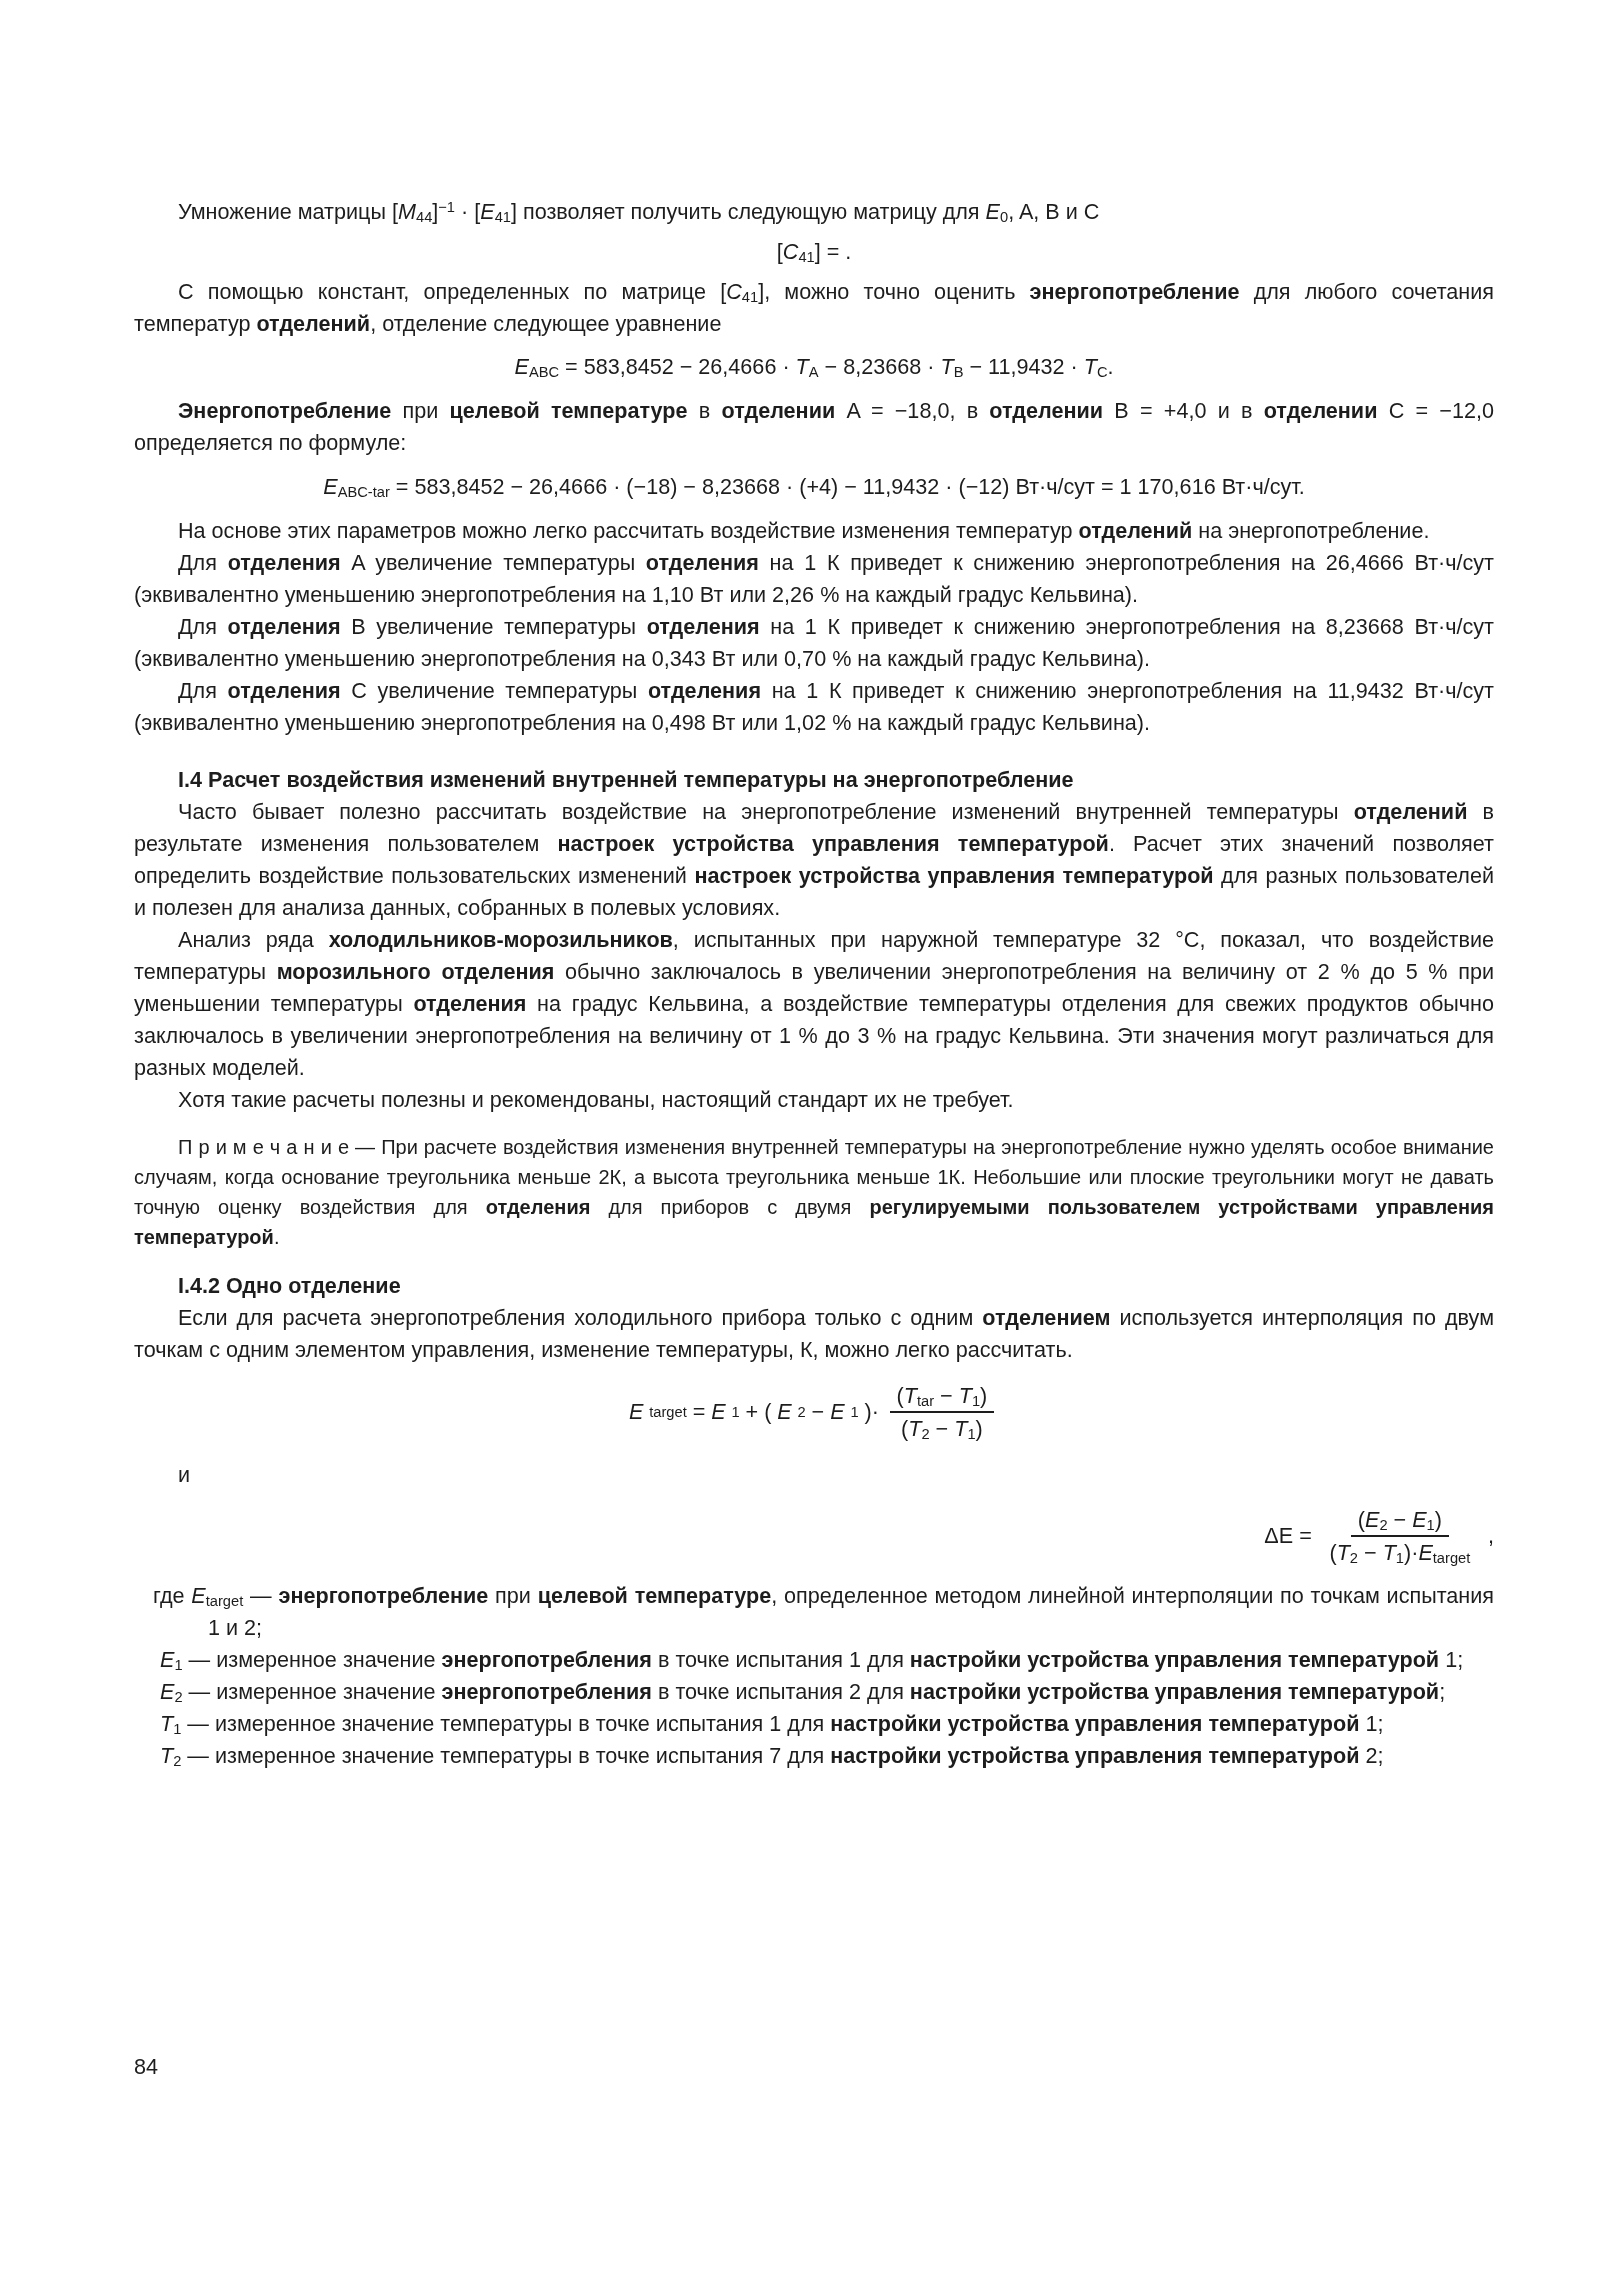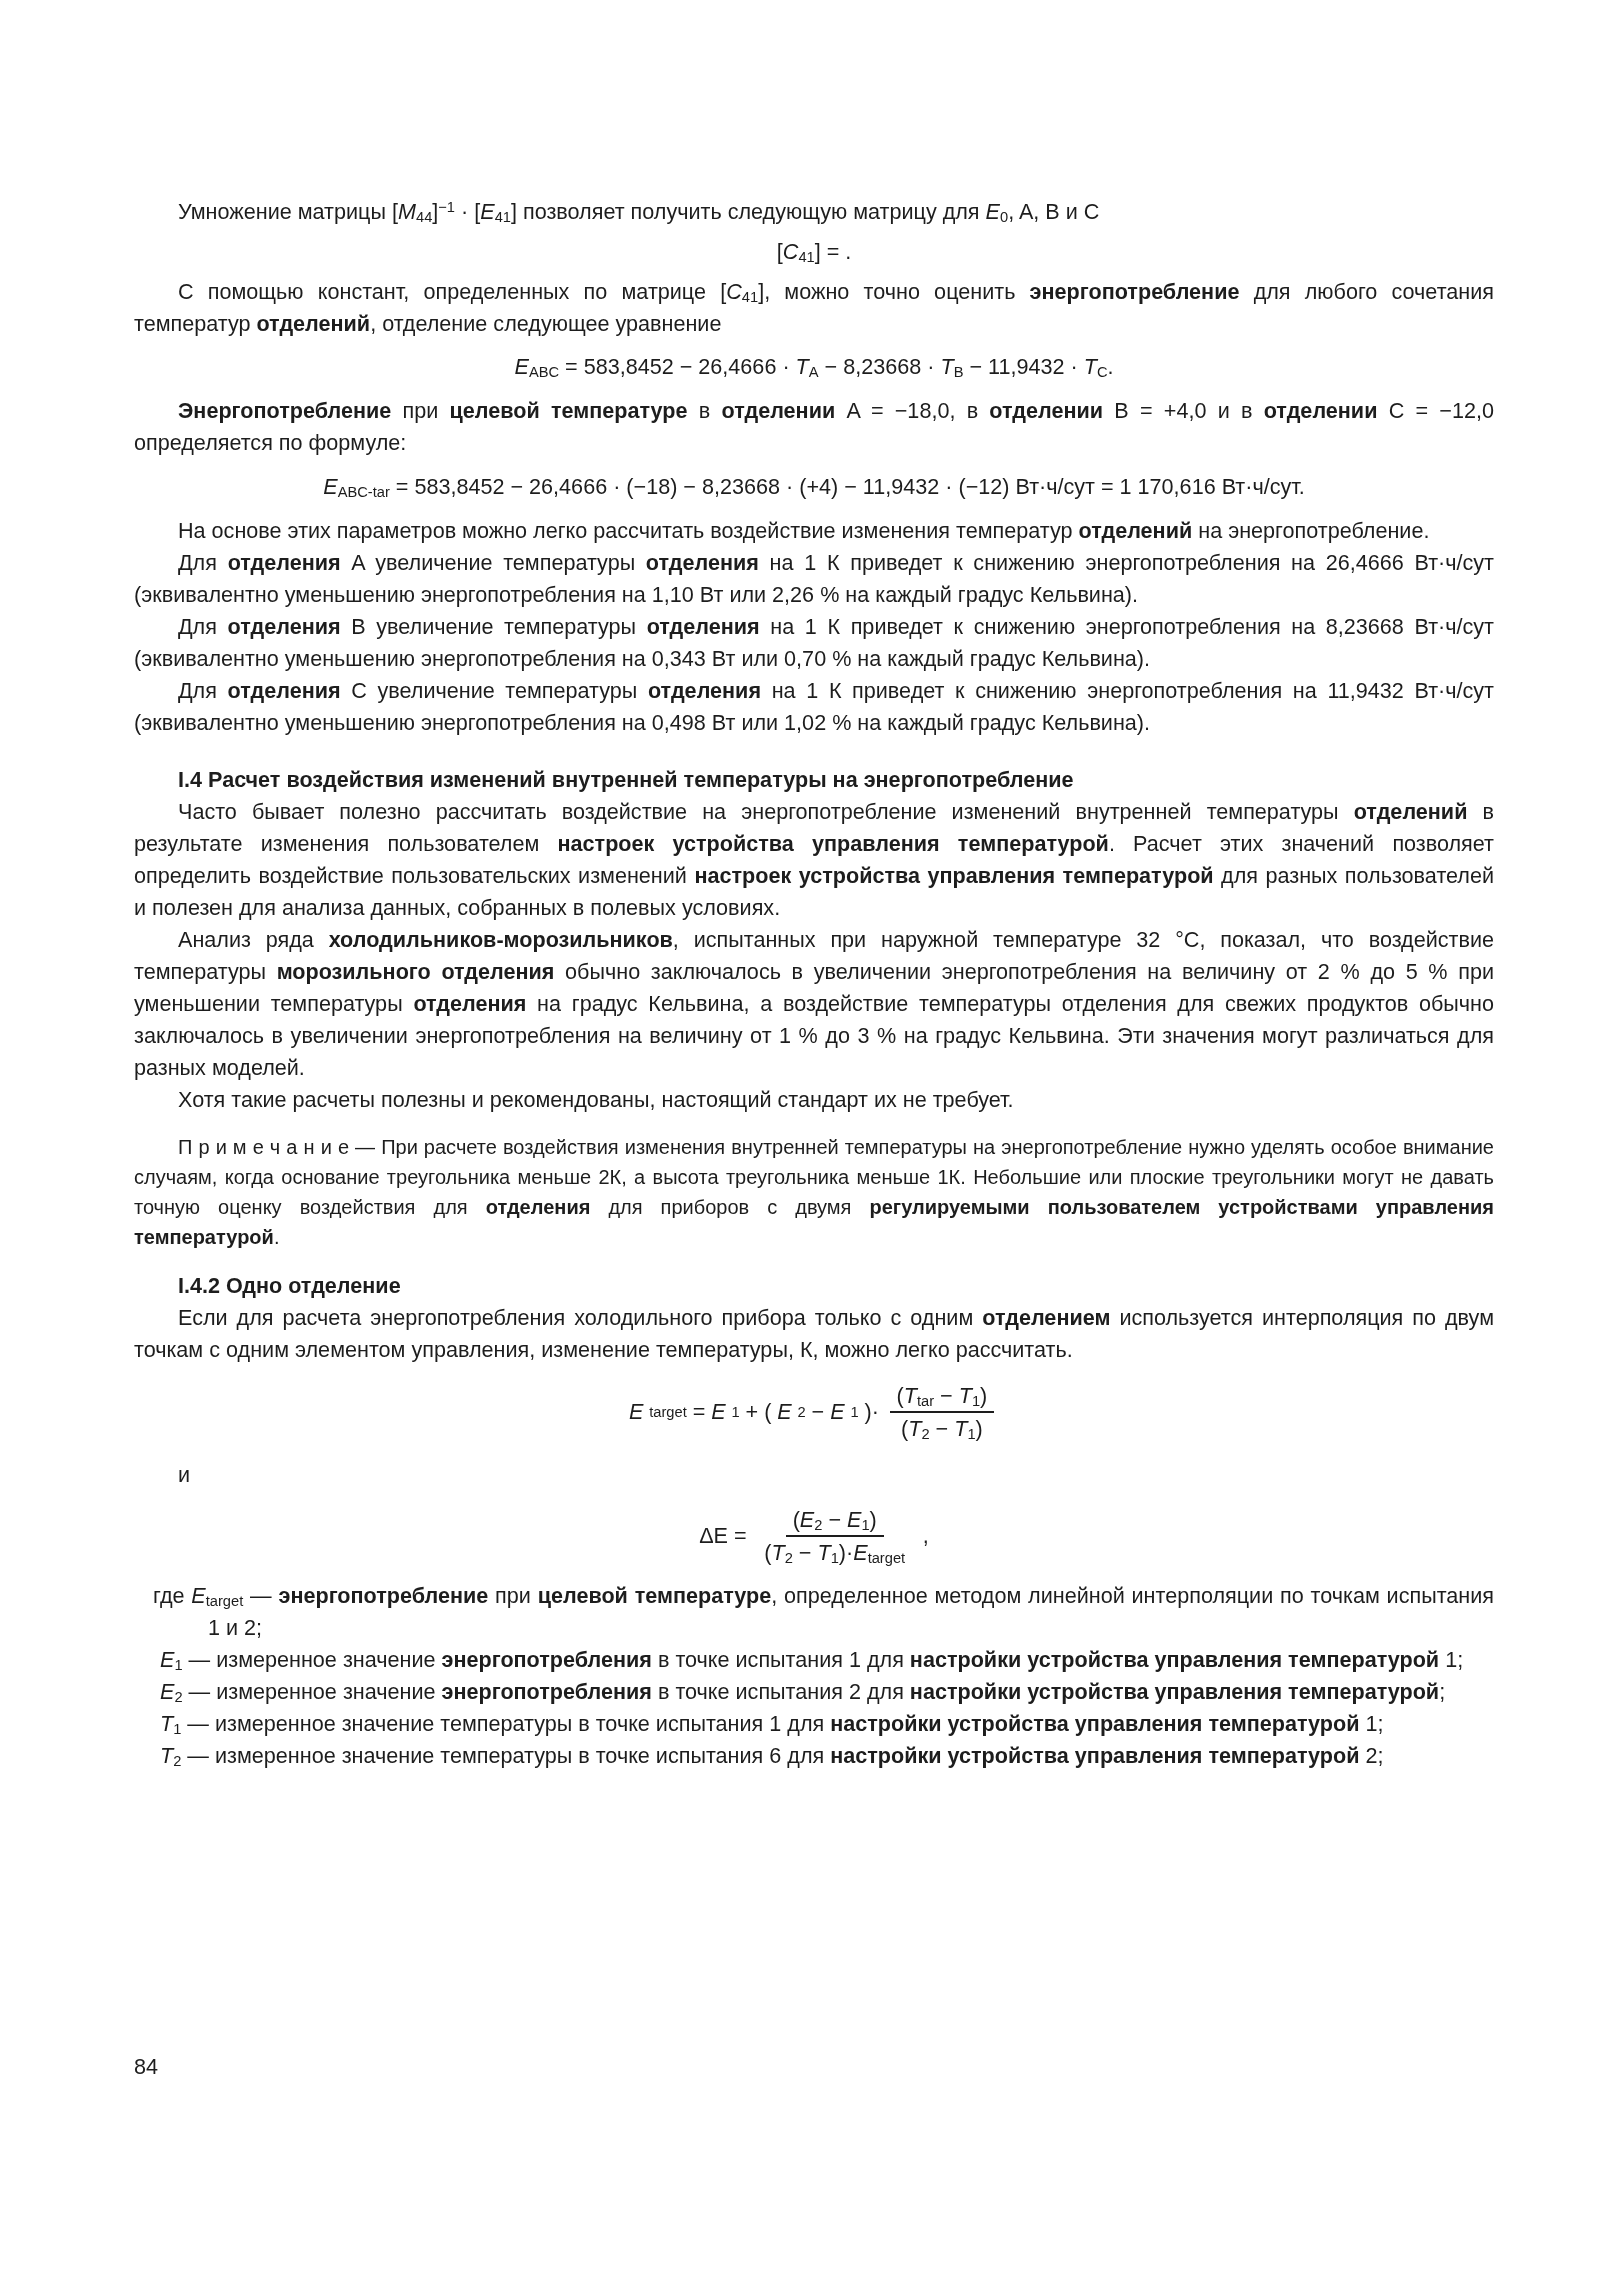--- a/index.html
+++ b/index.html
@@ -97,34 +97,34 @@
         <sub>1</sub>
         <span>)·</span>
         <span class="frac">
           <span class="num"><span>(</span><span style="font-style: italic;">T</span><sub>tar</sub><span> − </span><span style="font-style: italic;">T</span><sub>1</sub><span>)</span></span>
           <span class="den"><span>(</span><span style="font-style: italic;">T</span><sub>2</sub><span> − </span><span style="font-style: italic;">T</span><sub>1</sub><span>)</span></span>
         </span>
       </div>
 
     <p class="conj">и</p>
 
-    <div class="eq eq-flex" style="margin:13.7px 0;">
+    <div class="eq eq-flex" style="margin:13.7px 0;justify-content:flex-end;">
         <span>ΔE = </span>
         <span class="frac">
           <span class="num"><span>(</span><span style="font-style: italic;">E</span><sub>2</sub><span> − </span><span style="font-style: italic;">E</span><sub>1</sub><span>)</span></span>
           <span class="den"><span>(</span><span style="font-style: italic;">T</span><sub>2</sub><span> − </span><span style="font-style: italic;">T</span><sub>1</sub><span>)·</span><span style="font-style: italic;">E</span><sub>target</sub></span>
         </span>
         <span> ,</span>
       </div>
 
     <div>
         <div class="where"><span>где </span><span style="font-style: italic;">E</span><sub>target</sub><span> — </span><span style="font-weight: bold;">энергопотребление</span><span> при </span><span style="font-weight: bold;">целевой температуре</span><span>, определенное методом линейной интерполяции по точкам испытания 1 и 2;</span></div>
         <div class="def"><span style="font-style: italic;">E</span><sub>1</sub><span> — измеренное значение </span><span style="font-weight: bold;">энергопотребления</span><span> в точке испытания 1 для </span><span style="font-weight: bold;">настройки устройства управления температурой</span><span> 1;</span></div>
         <div class="def"><span style="font-style: italic;">E</span><sub>2</sub><span> — измеренное значение </span><span style="font-weight: bold;">энергопотребления</span><span> в точке испытания 2 для </span><span style="font-weight: bold;">настройки устройства управления температурой</span><span>;</span></div>
         <div class="def"><span style="font-style: italic;">T</span><sub>1</sub><span> — измеренное значение температуры в точке испытания 1 для </span><span style="font-weight: bold;">настройки устройства управления температурой</span><span> 1;</span></div>
-        <div class="def"><span style="font-style: italic;">T</span><sub>2</sub><span> — измеренное значение температуры в точке испытания 6 для </span><span style="font-weight: bold;">настройки устройства управления температурой</span><span> 2;</span></div>
+        <div class="def"><span style="font-style: italic;">T</span><sub>2</sub><span> — измеренное значение температуры в точке испытания 7 для </span><span style="font-weight: bold;">настройки устройства управления температурой</span><span> 2;</span></div>
       </div>
 
   </div>
 
   <div class="page-number">84</div>
 </div>
 
 
 </body></html>

